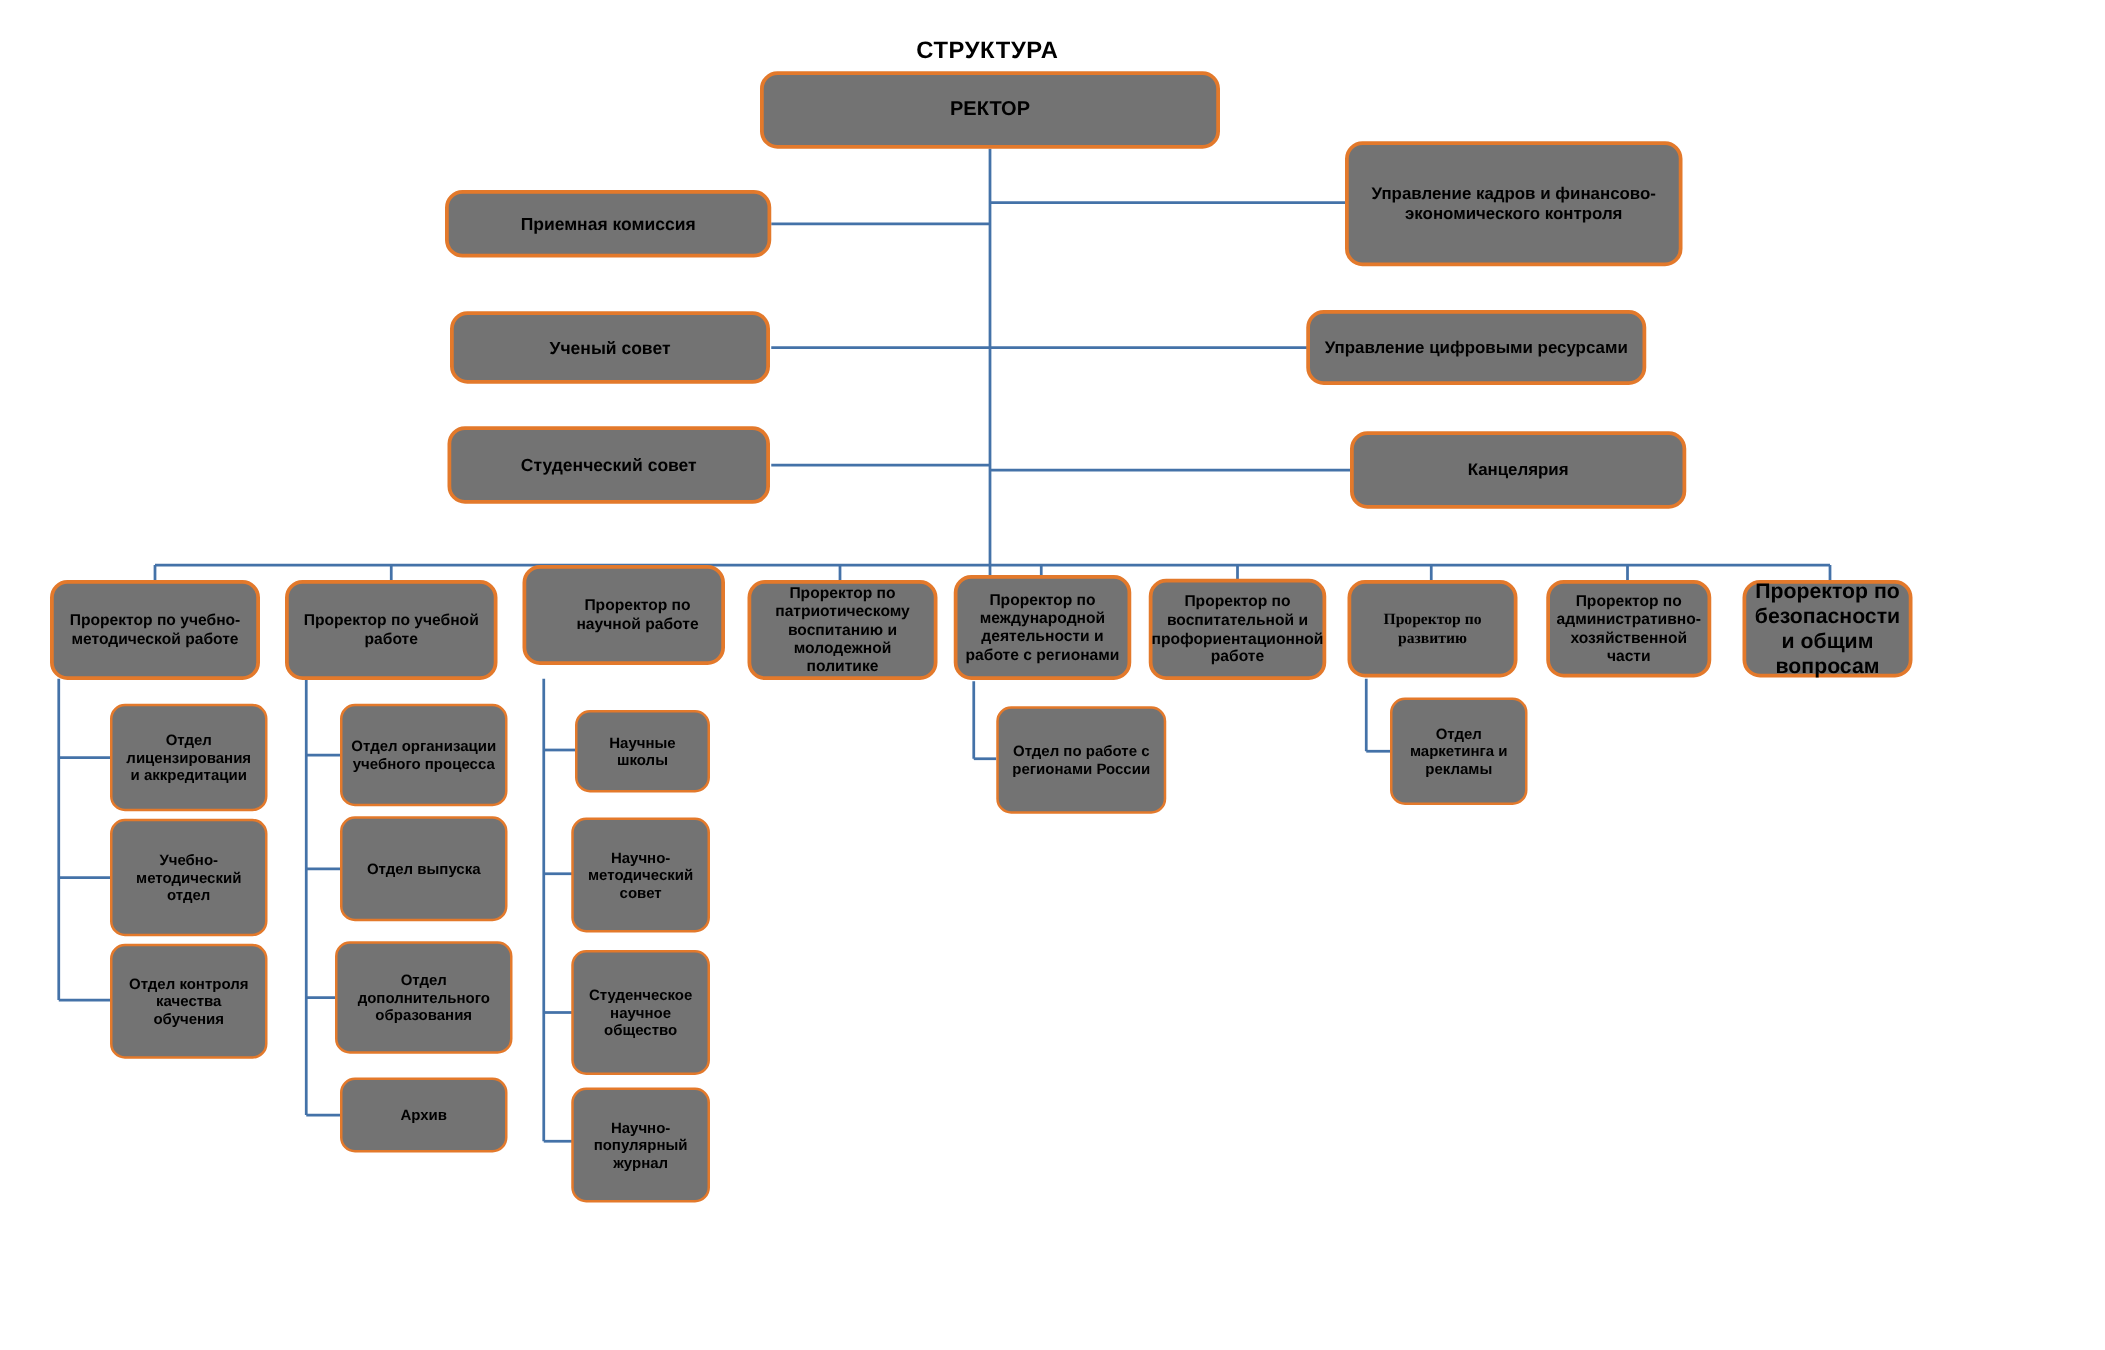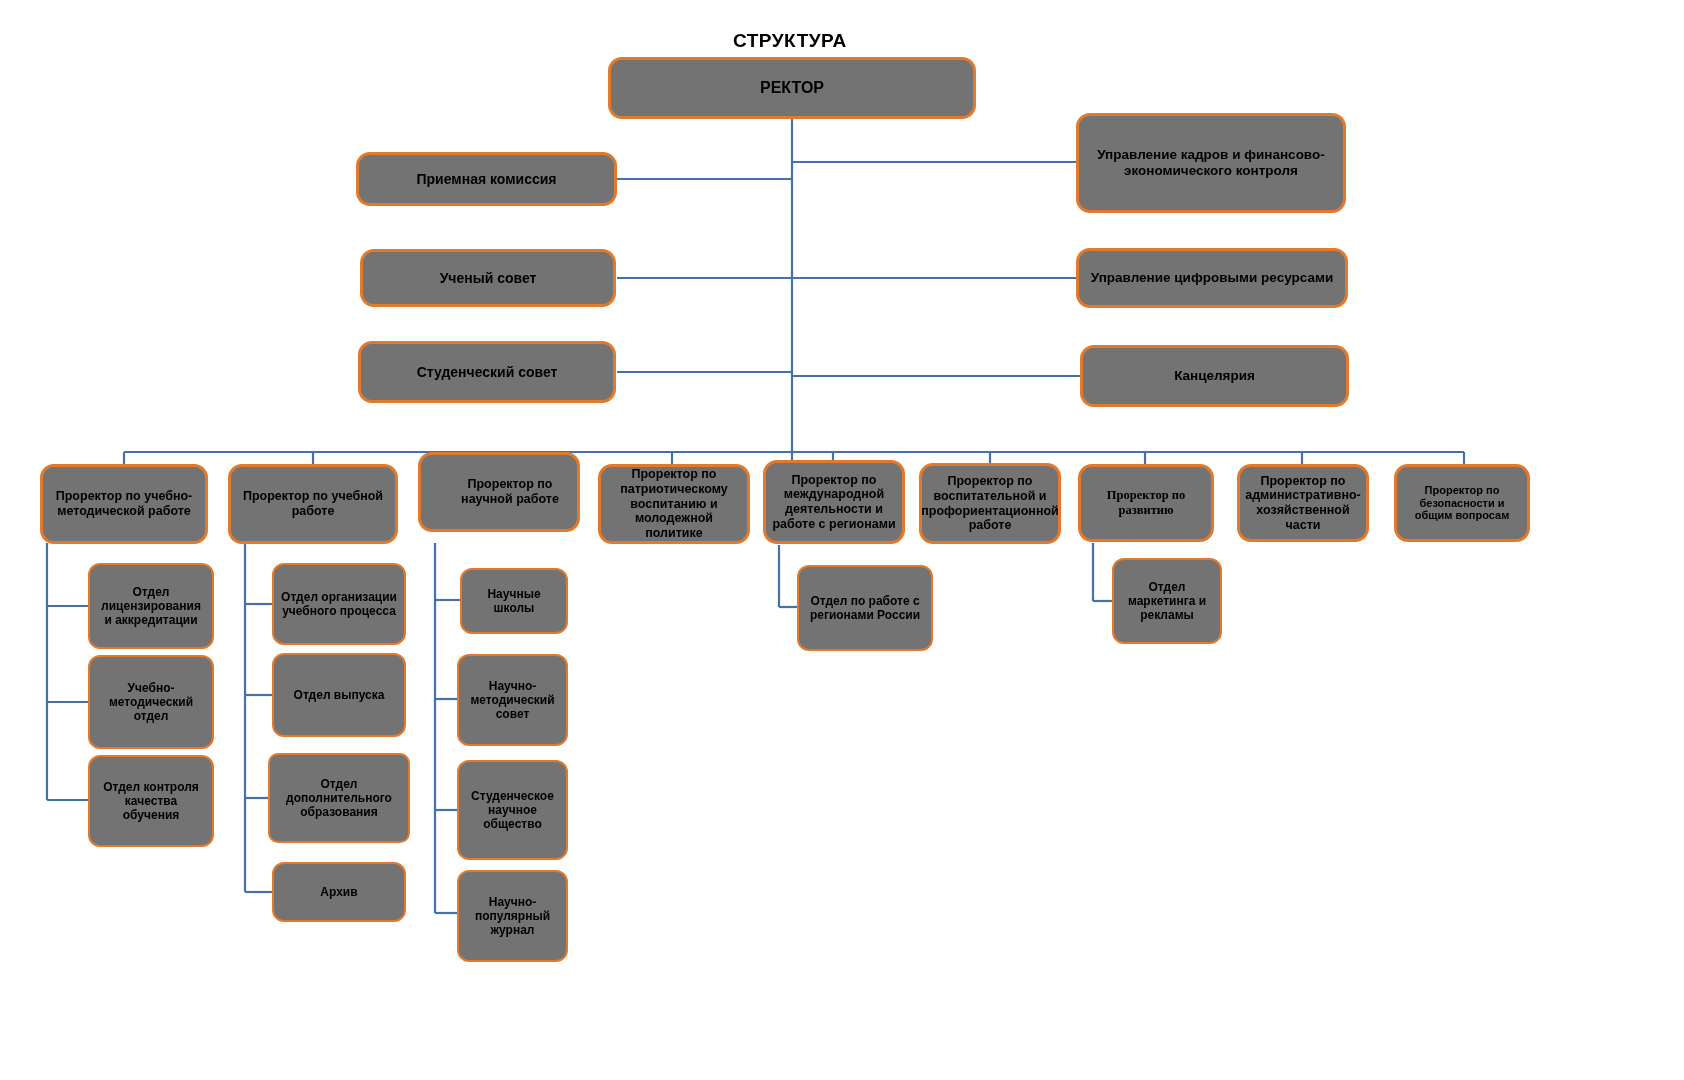--- a/index.html
+++ b/index.html
@@ -117,21 +117,21 @@
   <div class="node" style="left:360px; top:249px; width:256px; height:58px; font-size:14px;">
     <span>Ученый совет</span>
   </div>
   <div class="node" style="left:358px; top:341px; width:258px; height:62px; font-size:14px;">
     <span>Студенческий совет</span>
   </div>
 
   <div class="node" style="left:1076px; top:113px; width:270px; height:100px; font-size:13.5px;">
     <span>Управление кадров и финансово-экономического контроля</span>
   </div>
-  <div class="node" style="left:1076px; top:248px; width:272px; height:60px; font-size:13.5px;">
+  <div class="node" style="left:1045px; top:248px; width:272px; height:60px; font-size:13.5px;">
     <span>Управление цифровыми ресурсами</span>
   </div>
   <div class="node" style="left:1080px; top:345px; width:269px; height:62px; font-size:13.5px;">
     <span>Канцелярия</span>
   </div>
 
   <div class="node" style="left:40px; top:464px; width:168px; height:80px; font-size:12.5px;">
     <span>Проректор по учебно-методической работе</span>
   </div>
   <div class="node" style="left:228px; top:464px; width:170px; height:80px; font-size:12.5px;">
@@ -148,41 +148,41 @@
   </div>
   <div class="node" style="left:919px; top:463px; width:142px; height:81px; font-size:12.5px;">
     <span>Проректор по воспитательной и профориентационной работе</span>
   </div>
   <div class="node" style="left:1078px; top:464px; width:136px; height:78px; font-size:12.5px;font-family:Liberation Serif, serif;">
     <span>Проректор по развитию</span>
   </div>
   <div class="node" style="left:1237px; top:464px; width:132px; height:78px; font-size:12.5px;">
     <span>Проректор по административно-хозяйственной части</span>
   </div>
-  <div class="node" style="left:1394px; top:464px; width:136px; height:78px; font-size:11px;">
+  <div class="node" style="left:1394px; top:464px; width:136px; height:78px; font-size:17px;">
     <span>Проректор по безопасности и общим вопросам</span>
   </div>
 
   <div class="node small" style="left:88px; top:563px; width:126px; height:86px; font-size:12px;">
     <span>Отдел лицензирования и аккредитации</span>
   </div>
   <div class="node small" style="left:88px; top:655px; width:126px; height:94px; font-size:12px;">
     <span>Учебно-методический отдел</span>
   </div>
   <div class="node small" style="left:88px; top:755px; width:126px; height:92px; font-size:12px;">
     <span>Отдел контроля качества обучения</span>
   </div>
 
   <div class="node small" style="left:272px; top:563px; width:134px; height:82px; font-size:12px;">
     <span>Отдел организации учебного процесса</span>
   </div>
   <div class="node small" style="left:272px; top:653px; width:134px; height:84px; font-size:12px;">
     <span>Отдел выпуска</span>
   </div>
-  <div class="node small" style="left:268px; top:753px; width:142px; height:90px; font-size:12px;border-radius:10px;">
+  <div class="node small" style="left:268px; top:753px; width:142px; height:90px; font-size:12px;">
     <span>Отдел дополнительного образования</span>
   </div>
   <div class="node small" style="left:272px; top:862px; width:134px; height:60px; font-size:12px;">
     <span>Архив</span>
   </div>
 
   <div class="node small" style="left:460px; top:568px; width:108px; height:66px; font-size:12px;">
     <span>Научные школы</span>
   </div>
   <div class="node small" style="left:457px; top:654px; width:111px; height:92px; font-size:12px;">

